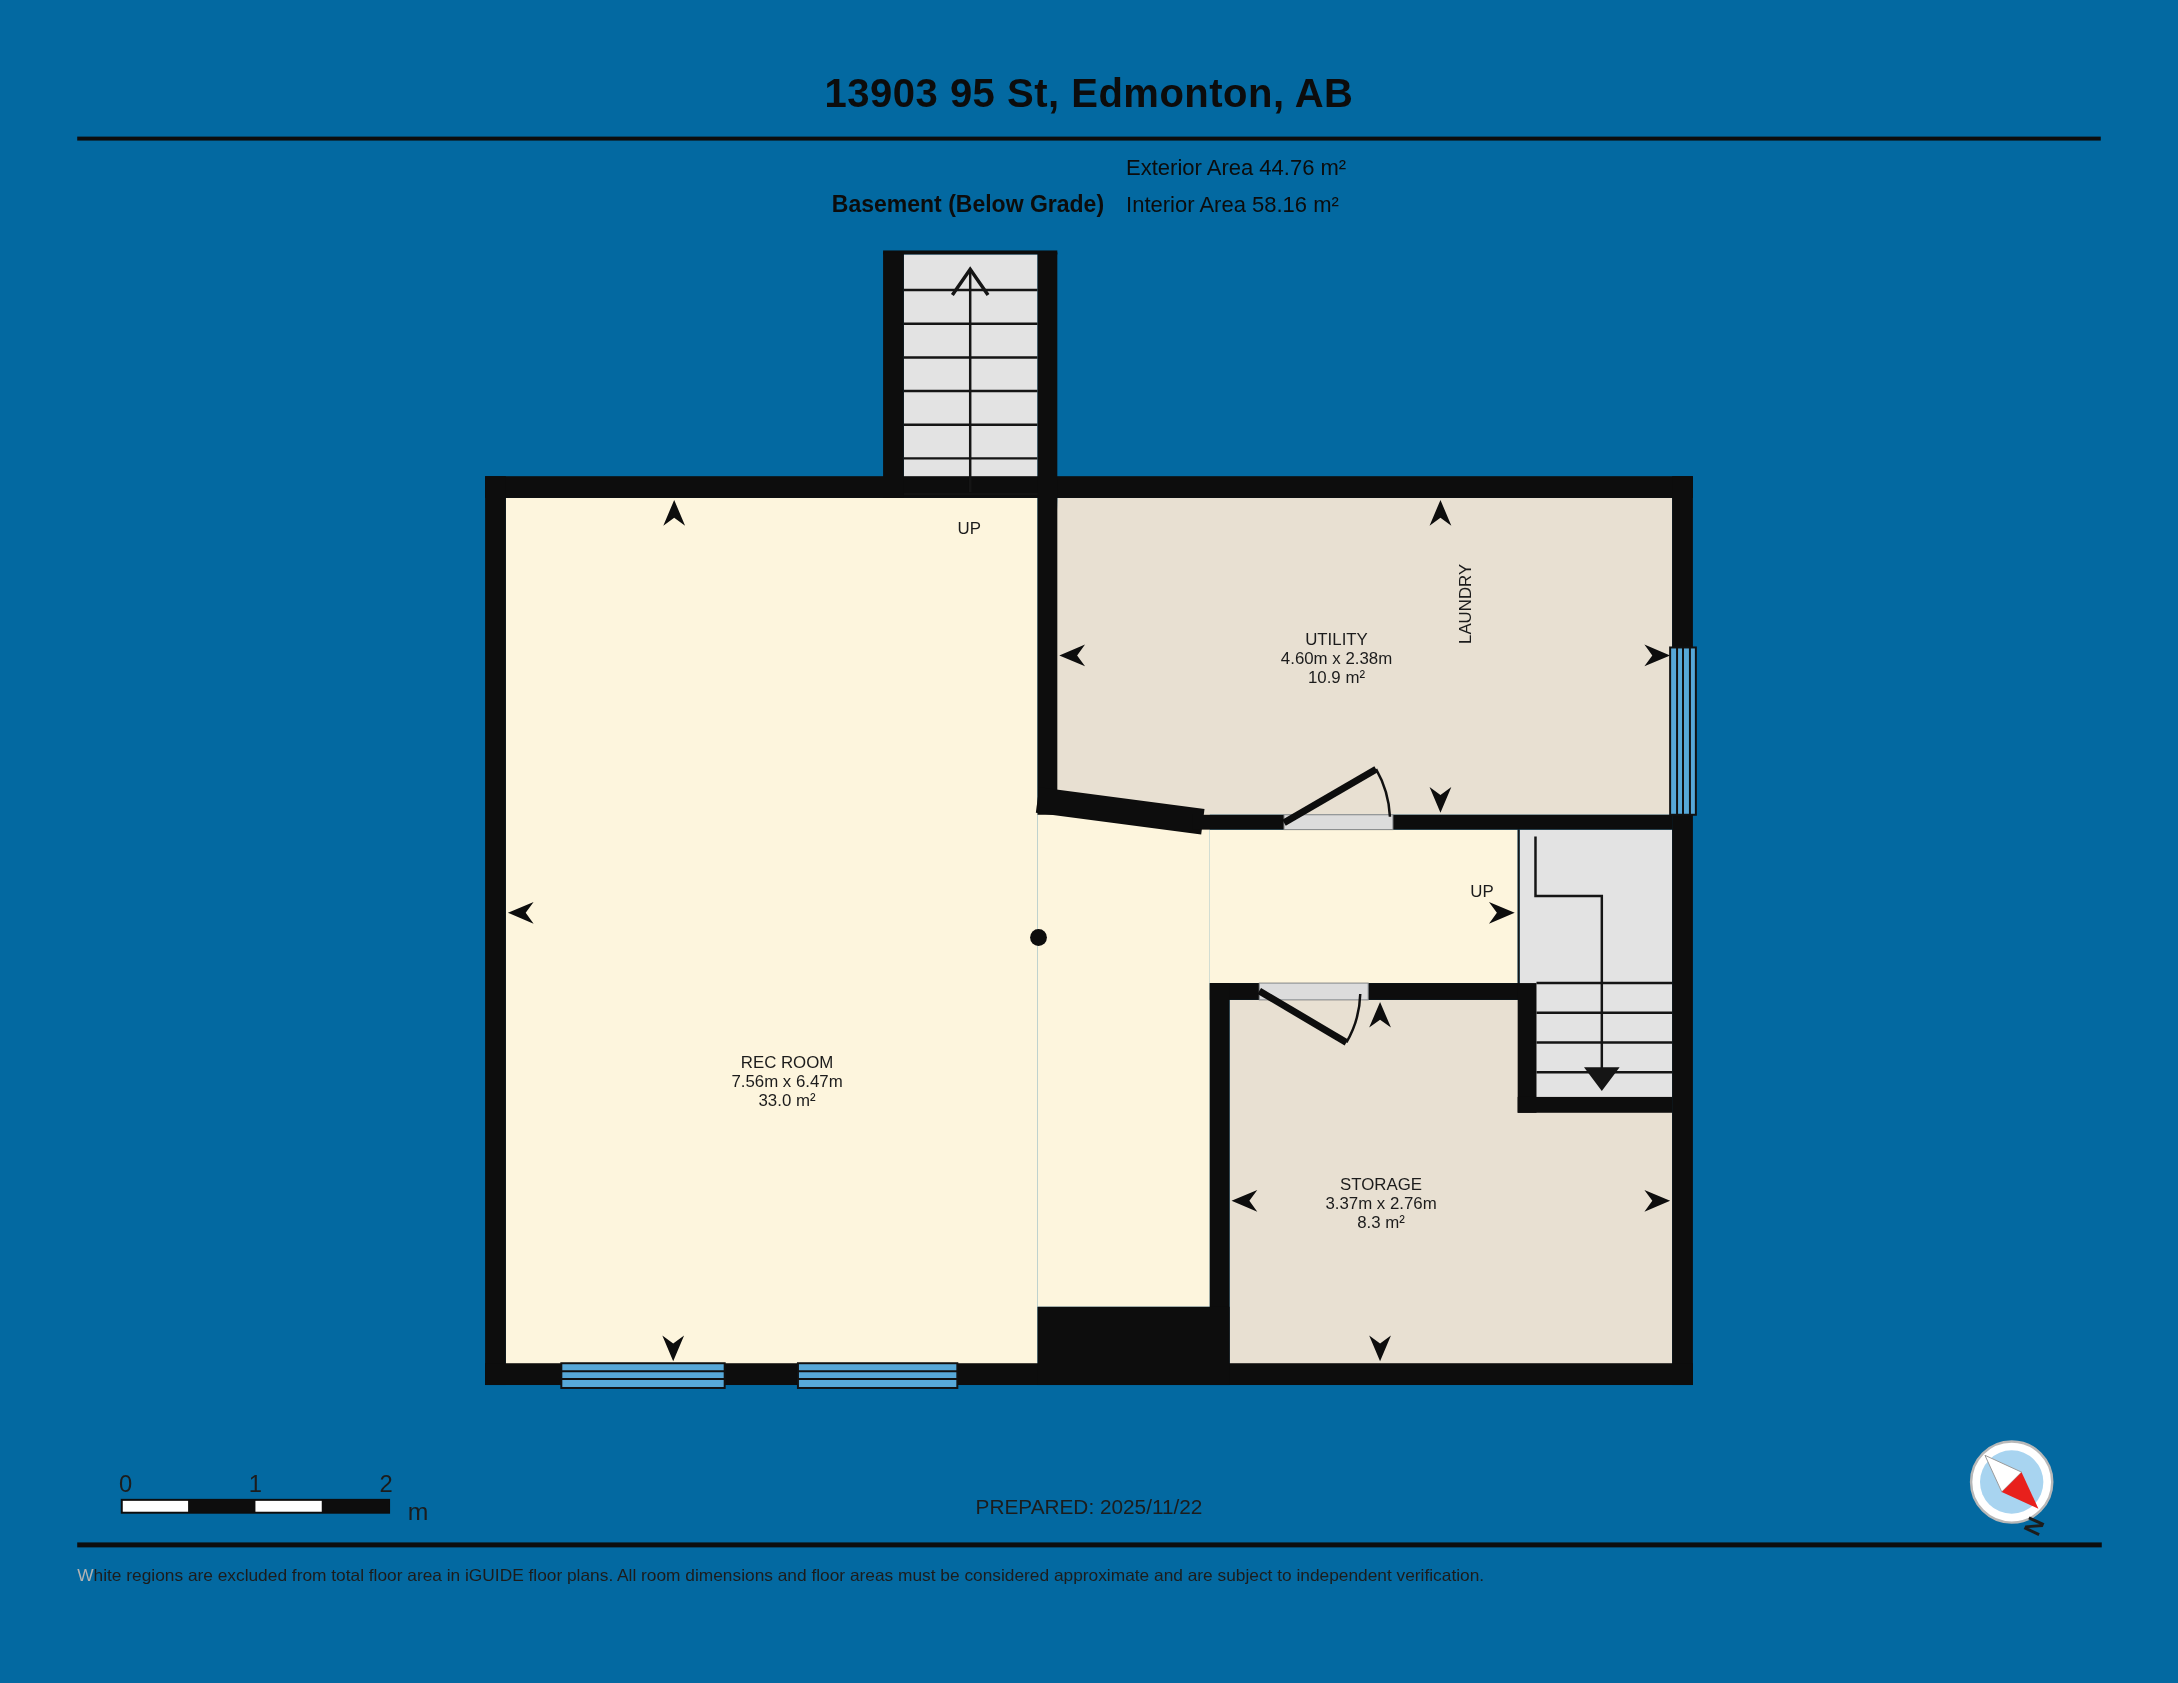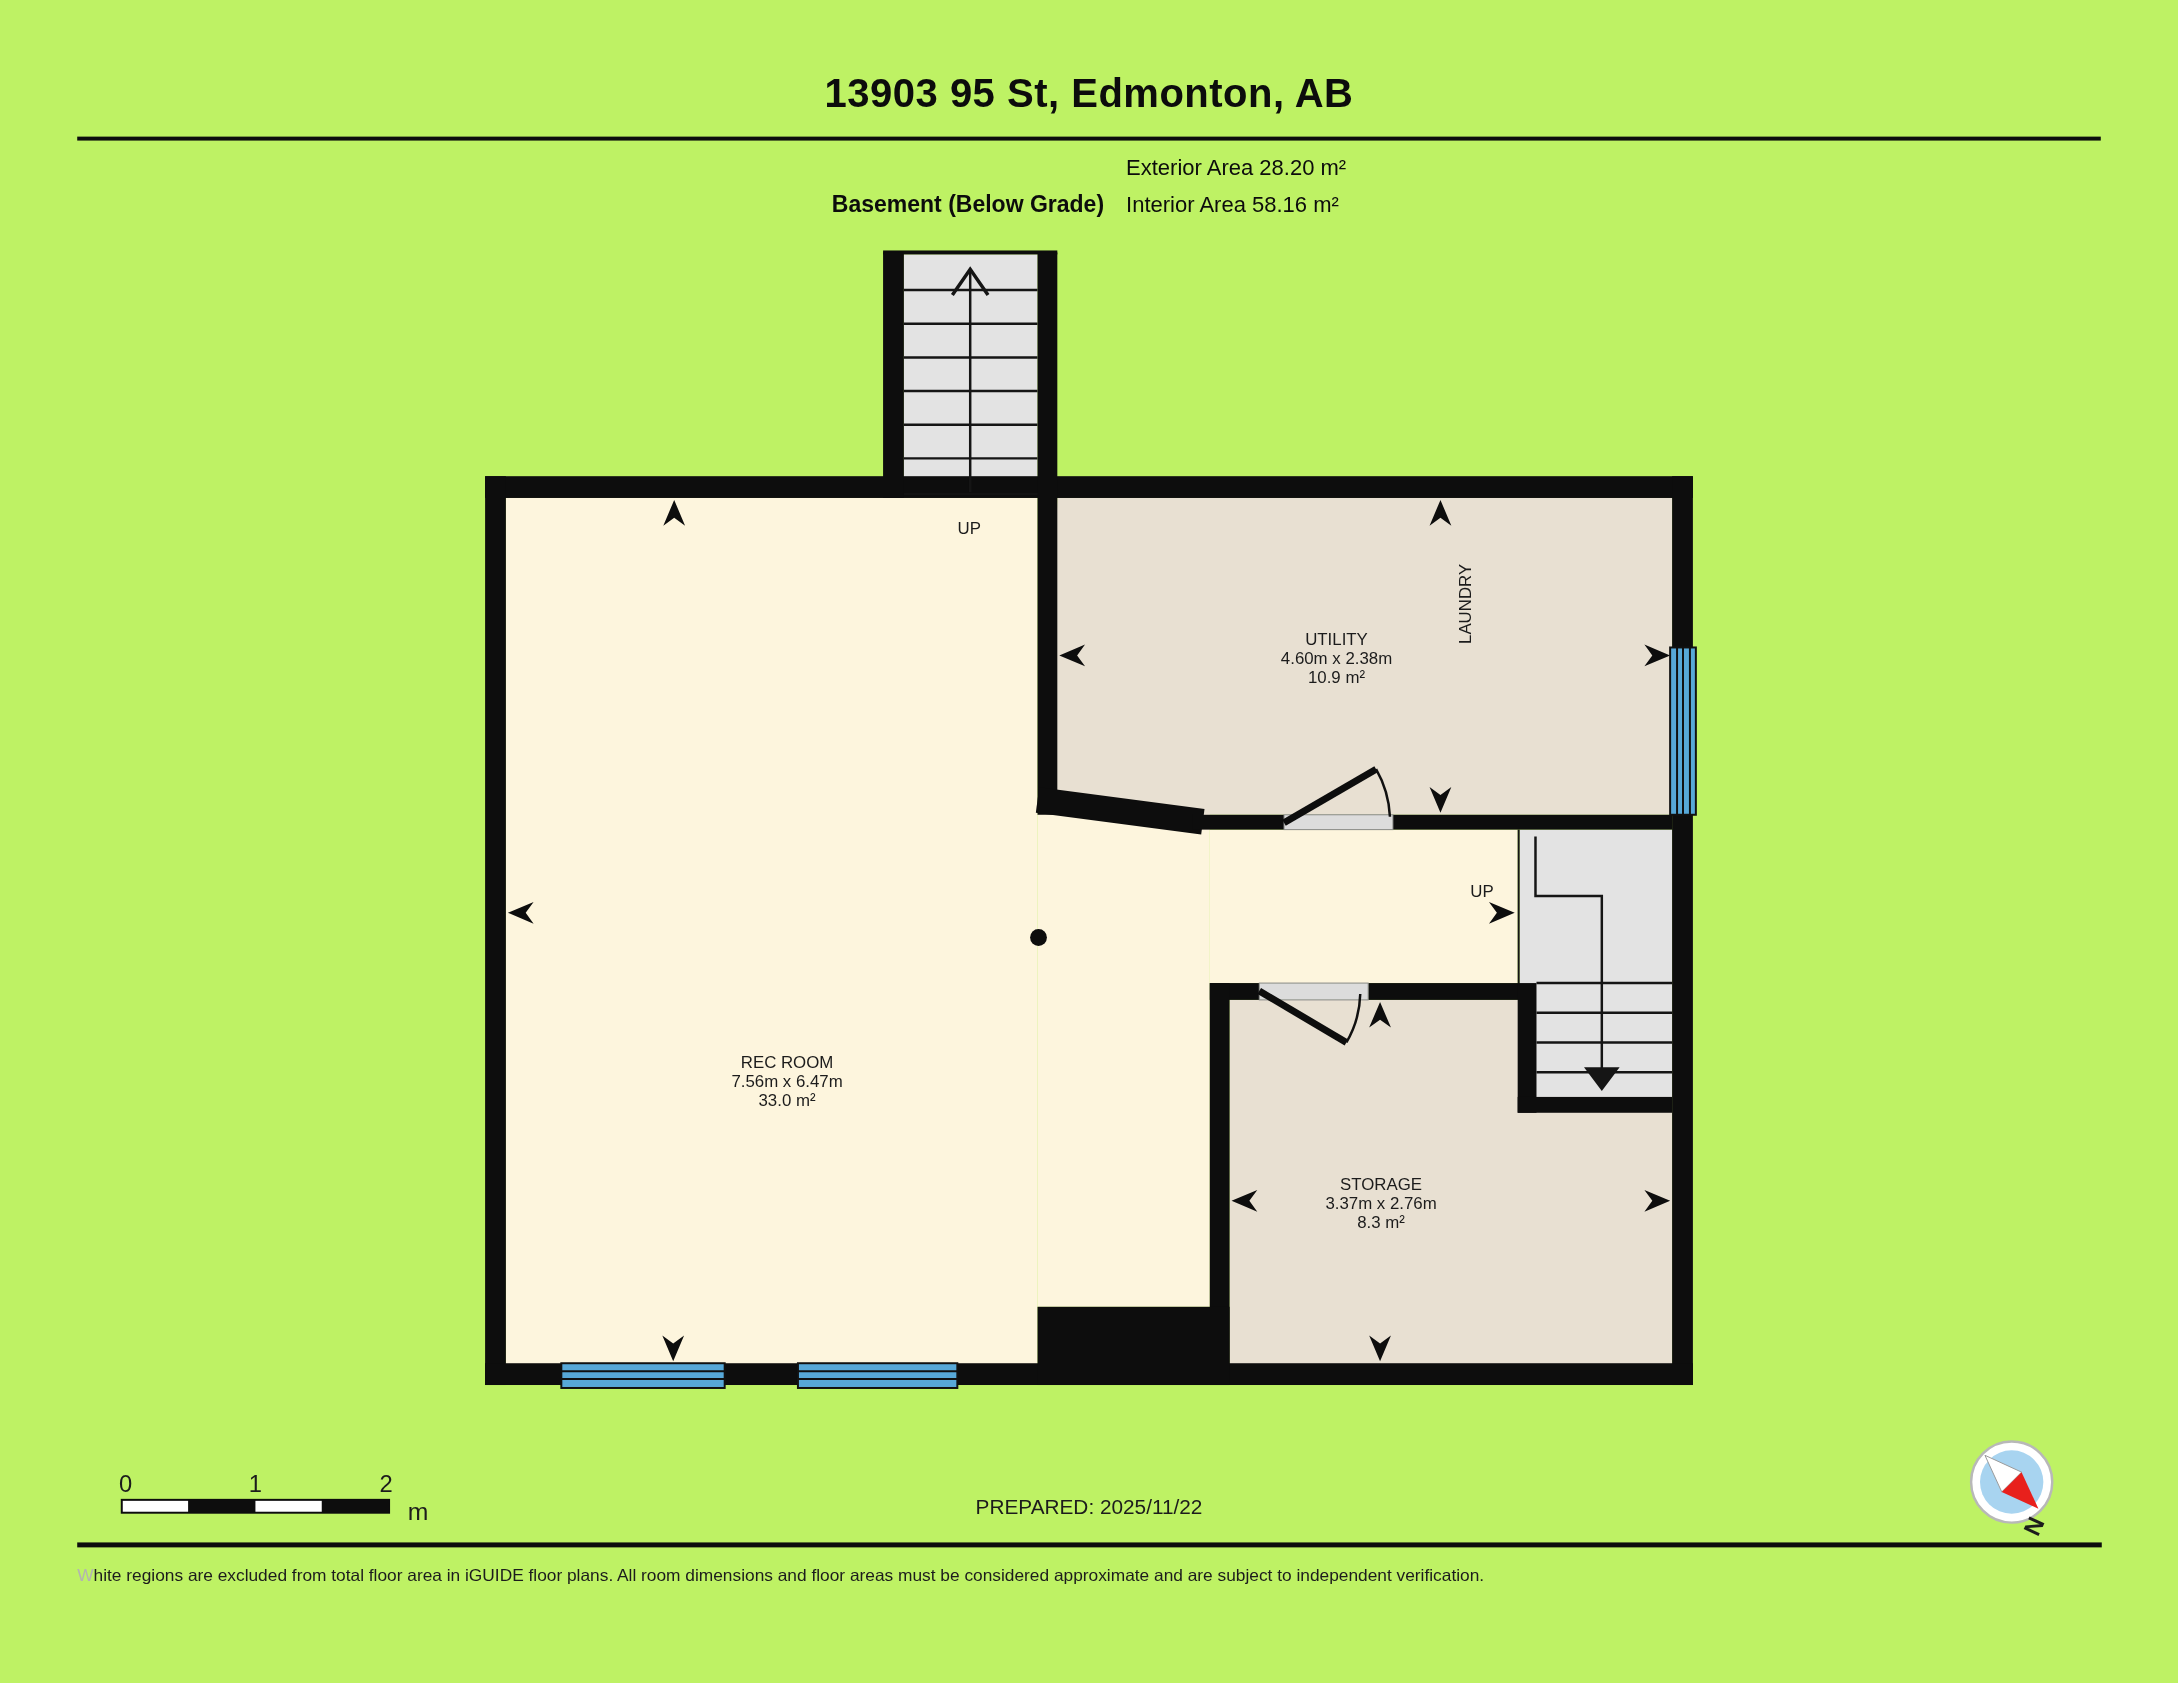--- a/index.html
+++ b/index.html
@@ -1,17 +1,17 @@
 <!DOCTYPE html>
 <html><head>
 <meta charset="utf-8">
 <style>
   html,body{margin:0;padding:0;background:#ffffff;}
   #page{
-    position:relative;width:2178px;height:1683px;background:#bef264;overflow:hidden;
+    position:relative;width:2178px;height:1683px;background:#0369a1;overflow:hidden;
     font-family:"Liberation Sans",sans-serif;color:#111;
   }
   .title{
     position:absolute;top:71px;left:0;width:100%;text-align:center;
     font-size:40px;font-weight:bold;letter-spacing:0.5px;color:#0c0c0c;
   }
   .subtitle{
     position:absolute;top:149px;left:0;width:100%;
     display:flex;justify-content:center;align-items:flex-end;gap:22px;
   }
@@ -27,21 +27,21 @@
 </style>
 </head>
 <body>
 
 <div id="page">
 
   <div class="title">13903 95 St, Edmonton, AB</div>
   <div class="subtitle">
     <div class="floor-label">Basement (Below Grade)</div>
     <div class="areas">
-      <div>Exterior Area 28.20 m²</div>
+      <div>Exterior Area 44.76 m²</div>
       <div>Interior Area 58.16 m²</div>
     </div>
   </div>
 
   <svg width="2178" height="1683" viewBox="0 0 2200 1700" style="position:absolute;left:0;top:0;">
     <defs>
       <path id="dim-arrow" d="M0 0 L-26 -11 L-18 0 L-26 11 Z"></path>
     </defs>
 
     <rect x="78" y="138" width="2044" height="4" fill="#0d0d0d"></rect>

